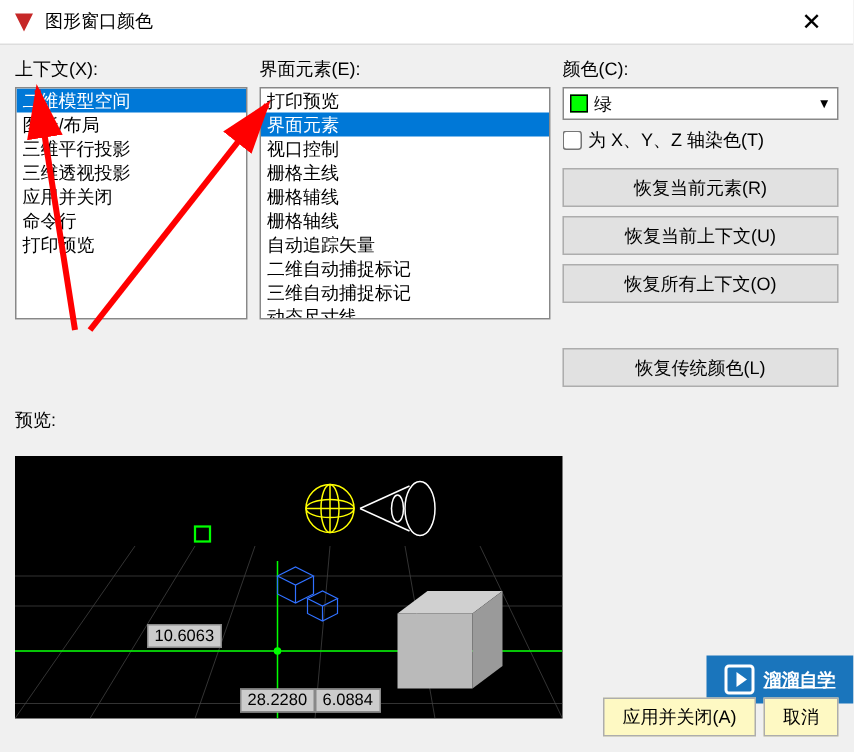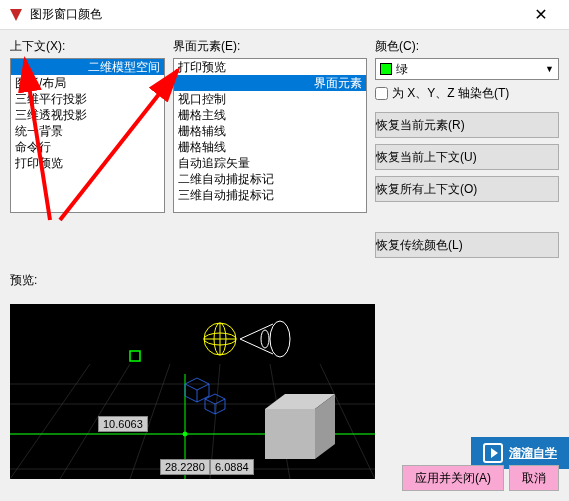--- a/index.html
+++ b/index.html
@@ -14,37 +14,37 @@
     
     .columns { display: flex; gap: 8px; }
     .col1 { width: 155px; }
     .col2 { width: 194px; }
     .col3 { flex: 1; }
     
     .section-label { margin-bottom: 3px; }
     
     .listbox { background: #fff; border: 1px solid #888; height: 155px; overflow: hidden; }
     .listbox .item { padding: 1px 4px; white-space: nowrap; cursor: pointer; line-height: 14px; }
-    .listbox .item.selected { background: #0078d7; color: #fff; text-align: right; }
+    .listbox .item.selected { background: #0078d7; color: #fff; }
     
     .color-row { display: flex; align-items: center; height: 22px; margin-bottom: 5px; }
     .color-select { flex: 1; background: #fff; border: 1px solid #888; height: 22px; display: flex; align-items: center; padding: 0 4px; cursor: pointer; }
     .color-swatch { width: 12px; height: 12px; background: #00ff00; border: 1px solid #000; margin-right: 4px; }
     .color-select .dd { margin-left: auto; font-size: 9px; }
     
     .checkbox-row { display: flex; align-items: center; margin-bottom: 10px; }
     .checkbox-row input { margin-right: 4px; }
     
-    .btn { display: block; width: 100%; height: 26px; background: #e1e1e1; border: 1px solid #adadad; margin-bottom: 6px; cursor: pointer; text-align: left; line-height: 24px; }
+    .btn { display: block; width: 100%; height: 26px; background: #e1e1e1; border: 1px solid #adadad; margin-bottom: 6px; cursor: pointer; text-align: center; line-height: 24px; }
     
     .preview-label { margin-top: 8px; margin-bottom: 15px; }
     .preview { width: 365px; height: 175px; background: #000; position: relative; overflow: hidden; }
     
     .bottom-buttons { position: absolute; bottom: 10px; right: 10px; display: flex; gap: 5px; }
-    .btn-bottom { height: 26px; padding: 0 12px; background: #f9a8d4; border: 1px solid #adadad; cursor: pointer; }
+    .btn-bottom { height: 26px; padding: 0 12px; background: #fef9c3; border: 1px solid #adadad; cursor: pointer; }
     
     .watermark { position: absolute; right: 0; bottom: 32px; background: #1a75bc; color: #fff; padding: 6px 12px; display: flex; align-items: center; gap: 6px; font-size: 16px; font-weight: bold; text-decoration: underline; }
     .watermark .play-icon { width: 20px; height: 20px; border: 2px solid #fff; border-radius: 3px; display: flex; align-items: center; justify-content: center; }
     .watermark .play-icon::before { content: ''; border-left: 7px solid #fff; border-top: 5px solid transparent; border-bottom: 5px solid transparent; margin-left: 2px; }
     
     
     .arrows { position: absolute; top: 0; left: 0; pointer-events: none; z-index: 50; }
     
     
     .preview svg { width: 100%; height: 100%; }
@@ -66,38 +66,39 @@
 <div class="content">
   <div class="columns">
 
     <div class="col1">
       <div class="section-label">上下文(X):</div>
       <div class="listbox" id="context-list">
           <div class="item selected">二维模型空间</div>
           <div class="item">图纸/布局</div>
           <div class="item">三维平行投影</div>
           <div class="item">三维透视投影</div>
-          <div class="item">统一背景</div>
+          <div class="item">应用并关闭</div>
           <div class="item">命令行</div>
           <div class="item">打印预览</div>
         </div>
     </div>
 
     <div class="col2">
       <div class="section-label">界面元素(E):</div>
       <div class="listbox" id="element-list">
           <div class="item">打印预览</div>
           <div class="item selected">界面元素</div>
           <div class="item">视口控制</div>
           <div class="item">栅格主线</div>
           <div class="item">栅格辅线</div>
           <div class="item">栅格轴线</div>
           <div class="item">自动追踪矢量</div>
           <div class="item">二维自动捕捉标记</div>
           <div class="item">三维自动捕捉标记</div>
+          <div class="item">动态尺寸线</div>
         </div>
     </div>
 
     <div class="col3">
       <div class="section-label">颜色(C):</div>
       <div class="color-row">
         <div class="color-select">
           <span class="color-swatch"></span>
           <span>绿</span>
           <span class="dd">▼</span>

